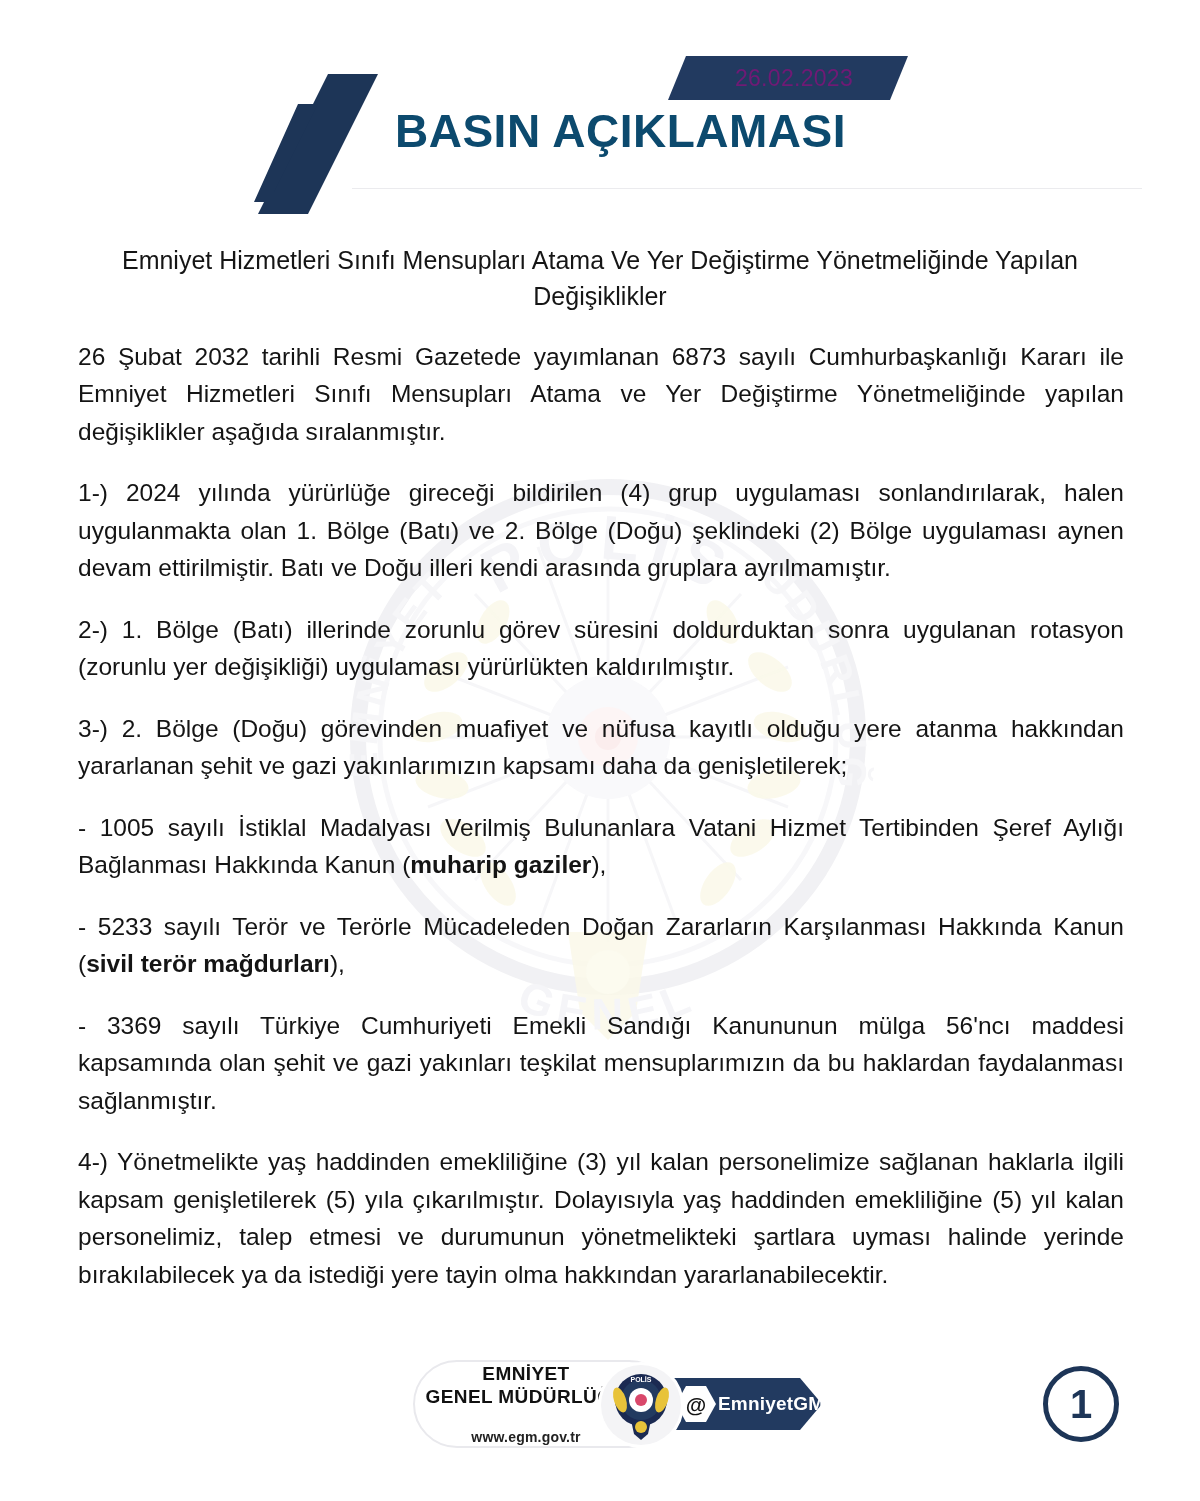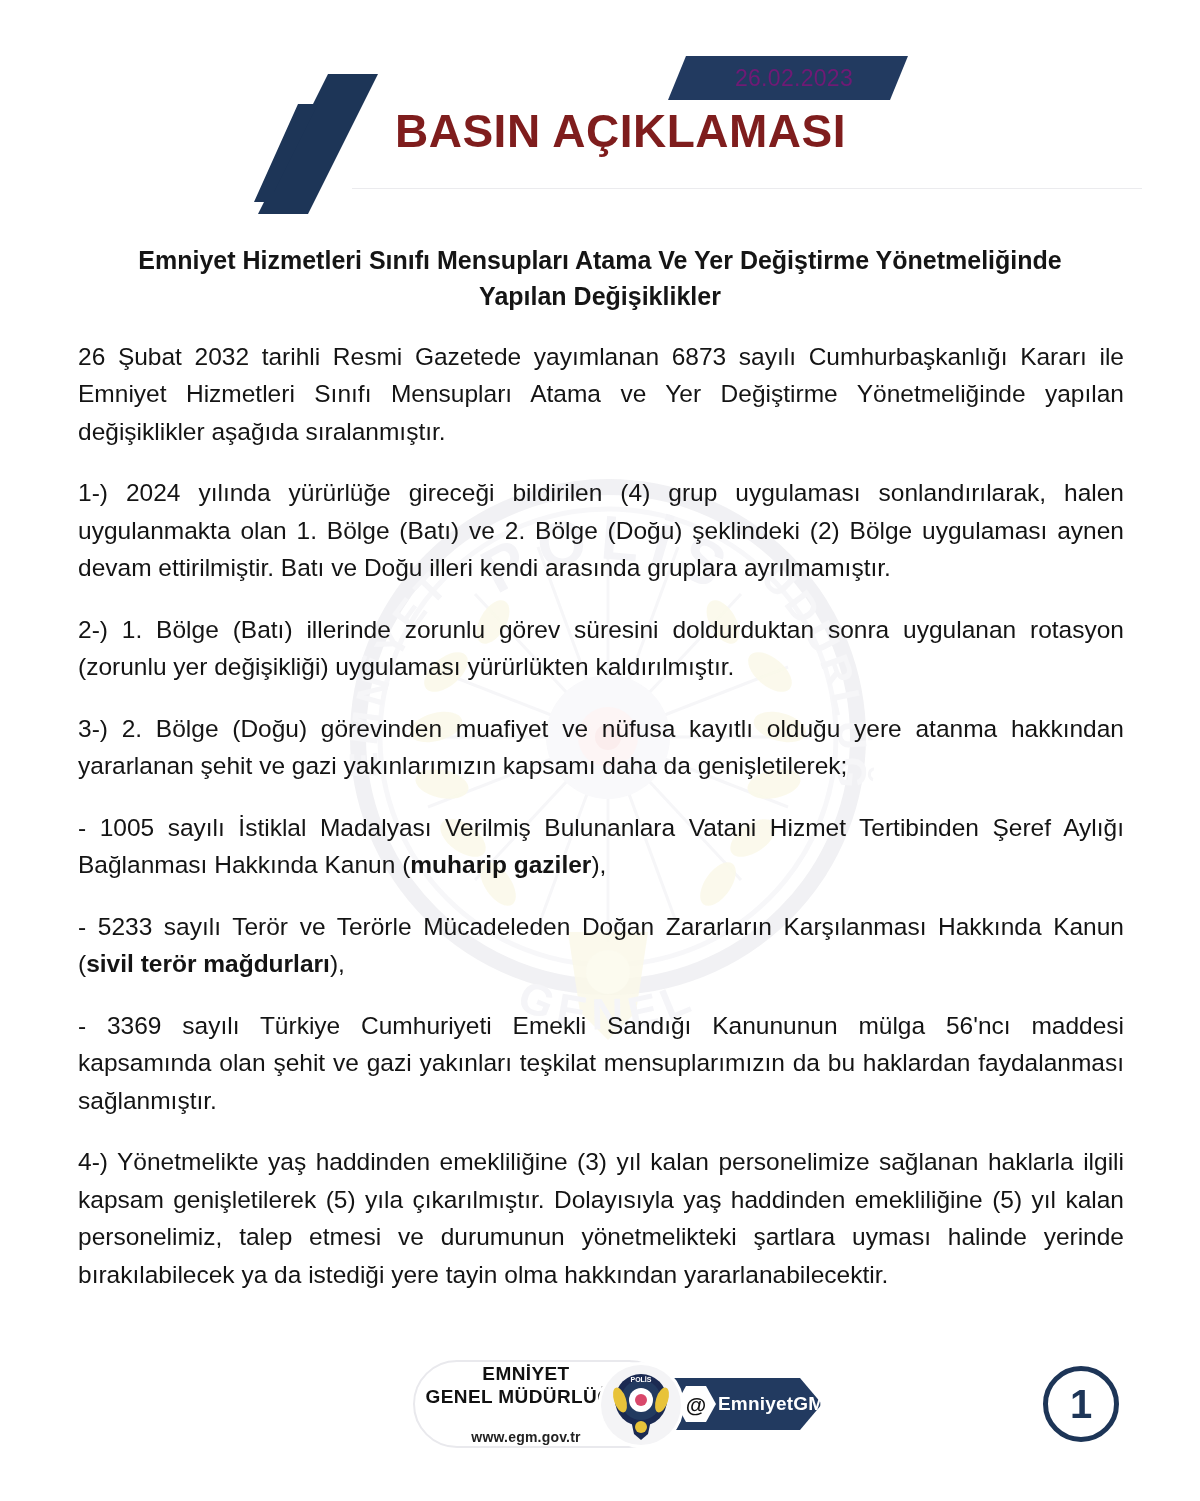--- a/index.html
+++ b/index.html
@@ -58,21 +58,21 @@
   .slash-logo svg { width: 100%; height: 100%; display: block; }
 
   .header-title {
     position: absolute;
     left: 395px;
     top: 104px;
     width: 560px;
     font-size: 46px;
     font-weight: bold;
     letter-spacing: 0.5px;
-    color: #7f1d1d;
+    color: #0c4a6e;
     white-space: nowrap;
   }
 
   .date-badge {
     position: absolute;
     left: 668px;
     top: 56px;
     width: 240px;
     height: 44px;
   }
@@ -91,21 +91,21 @@
   }
 
   
   .doc-title {
     position: absolute;
     left: 100px;
     top: 243px;
     width: 1000px;
     text-align: center;
     font-size: 25px;
-    font-weight: bold;
+    font-weight: normal;
     line-height: 1.42;
     color: #151515;
     z-index: 2;
   }
 
   
   .body-area {
     position: absolute;
     left: 78px;
     top: 338px;

